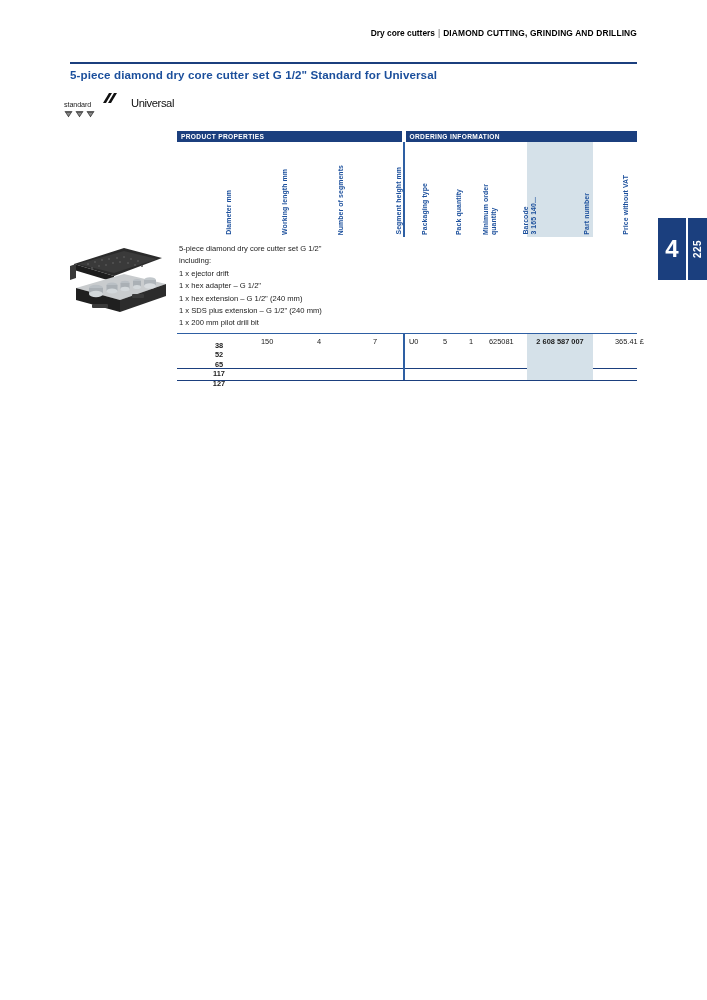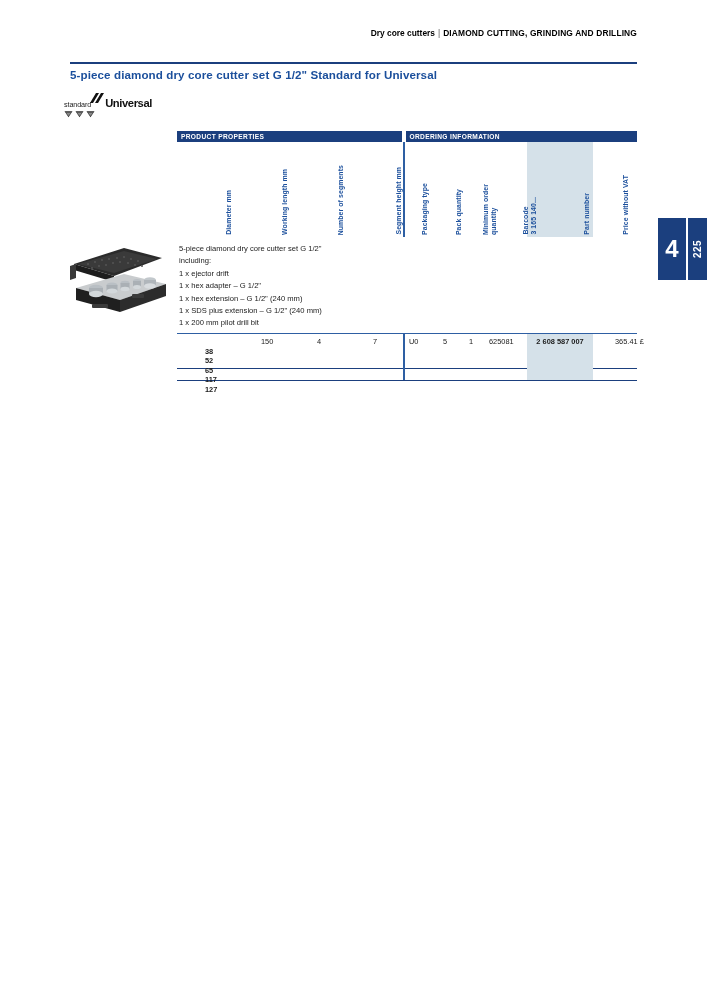--- a/index.html
+++ b/index.html
@@ -25,24 +25,24 @@
   }
 
   
   .title{
     position:absolute;left:70px;top:68px;width:580px;
     font-size:11.6px;font-weight:bold;color:#1b4f9c;letter-spacing:.1px;
   }
 
   
   .logoblock{position:absolute;left:64px;top:90px;width:110px;}
-  .logoline{display:flex;align-items:flex-end;white-space:nowrap;}
+  .logoline{display:flex;align-items:flex-end;white-space:nowrap;justify-content:space-between;}
   .logo-standard{font-size:7.2px;color:#222;letter-spacing:-.1px;}
   .logo-arrow{display:inline-block;margin:0 0 1px -1px;}
-  .logo-universal{font-size:11.2px;font-weight:bold;color:#111;letter-spacing:-.4px;margin-left:-1px;}
+  .logo-universal{font-size:11.2px;font-weight:normal;color:#111;letter-spacing:-.4px;margin-left:-1px;}
   .matrow{display:flex;gap:2px;margin-top:1px;}
   .matrow svg{display:block;}
 
   
   .bullets{position:absolute;left:178px;top:90px;width:430px;}
   .bullet{display:flex;align-items:flex-start;margin-bottom:4.5px;}
   .bullet .tri{
     width:0;height:0;border-left:4.5px solid #2e6fb7;
     border-top:3px solid transparent;border-bottom:3px solid transparent;
     margin:3px 5px 0 0;flex:0 0 auto;
@@ -93,21 +93,21 @@
   .dhighlight{
     position:absolute;left:350px;top:0;width:66px;height:100%;background:#d5e1e9;
   }
   .ddivider{
     position:absolute;left:226px;top:0;width:2px;height:100%;background:#2e5fa3;
   }
   .dcell{
     position:absolute;top:3px;font-size:7.4px;color:#1a1a1a;text-align:left;
   }
   .dcell.b{font-weight:bold;}
-  .diamlist{position:absolute;top:13px;text-align:left;}
+  .diamlist{position:absolute;top:7px;text-align:center;}
   .diamlist div{font-size:7.4px;font-weight:bold;line-height:9.4px;color:#1a1a1a;}
   .rule-bot{width:460px;height:1.4px;background:#1b3f7e;}
 
   
   .photo{position:absolute;left:62px;top:238px;width:110px;height:88px;}
   .photo svg{display:block;}
 
   
   .tab-main{
     position:absolute;left:658px;top:218px;width:28px;height:62px;

